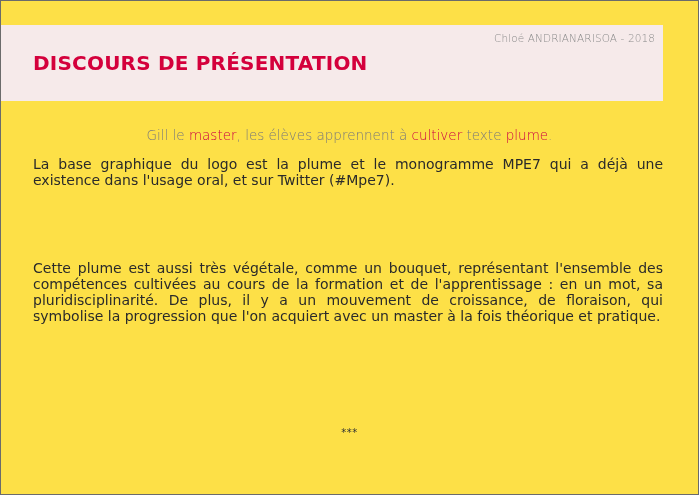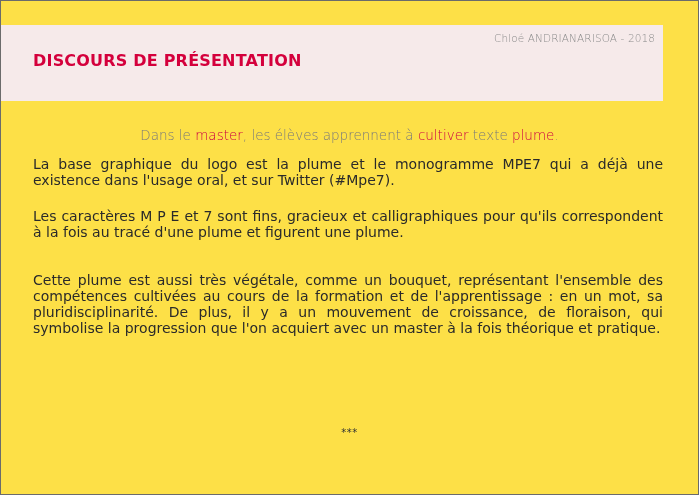--- a/index.html
+++ b/index.html
@@ -37,21 +37,21 @@
       font-size: 10.5px;
       color: #8c8c8c;
       letter-spacing: 0.1px;
       font-weight: 300;
     }
     .title {
       position: absolute;
       left: 32px;
       top: 26px;
       margin: 0;
-      font-size: 16px;
+      font-size: 20px;
       font-weight: bold;
       color: #d4003c;
       letter-spacing: 0.2px;
     }
     .lead {
       position: absolute;
       left: 0;
       width: 697px;
       top: 126px;
       text-align: center;
@@ -65,21 +65,21 @@
       left: 32px;
       width: 630px;
       font-size: 14px;
       line-height: 16px;
       color: #2a2a2a;
       text-align: justify;
       margin: 0;
     }
     .p1 { top: 155px; }
     .p2 { top: 207px; }
-    .p3 { top: 271px; }
+    .p3 { top: 259px; }
     .p4 { top: 325px; }
     .p5 { top: 376px; }
     .stars {
       position: absolute;
       left: 0;
       width: 697px;
       top: 426px;
       text-align: center;
       font-size: 10px;
       color: #333333;
@@ -89,21 +89,20 @@
 </head>
 <body>
 
 <div class="page">
 
   <div class="header-band">
     <div class="author">Chloé ANDRIANARISOA - 2018</div>
     <h1 class="title">DISCOURS DE PRÉSENTATION</h1>
   </div>
 
-  <div class="lead"><span>Dans le </span><span class="accent">master</span><span>, les élèves apprennent à </span><span class="accent">cultiver</span><span> texte </span><span class="accent">plume</span><span>.</span></div>
+  <div class="lead"><span>Gill le </span><span class="accent">master</span><span>, les élèves apprennent à </span><span class="accent">cultiver</span><span> texte </span><span class="accent">plume</span><span>.</span></div>
 
   <p class="body-text p1">La base graphique du logo est la plume et le monogramme MPE7 qui a déjà une existence dans l'usage oral, et sur Twitter (#Mpe7).</p>
-  <p class="body-text p2">Les caractères M P E et 7 sont fins, gracieux et calligraphiques pour qu'ils correspondent à la fois au tracé d'une plume et figurent une plume.</p>
   <p class="body-text p3">Cette plume est aussi très végétale, comme un bouquet, représentant l'ensemble des compétences cultivées au cours de la formation et de l'apprentissage : en un mot, sa pluridisciplinarité. De plus, il y a un mouvement de croissance, de floraison, qui symbolise la progression que l'on acquiert avec un master à la fois théorique et pratique.</p>
 
   <div class="stars">***</div>
 
 </div>
 
 </body></html>

